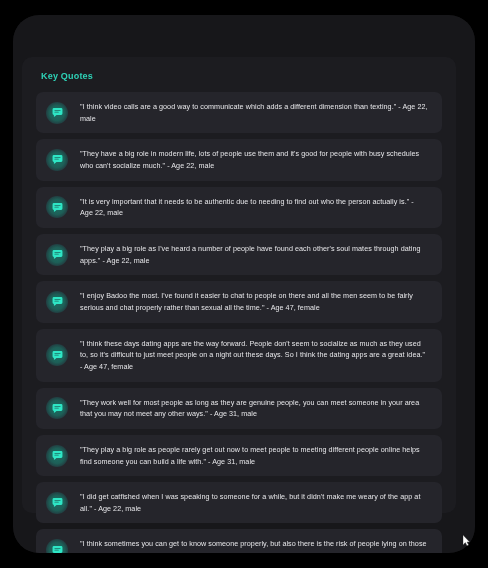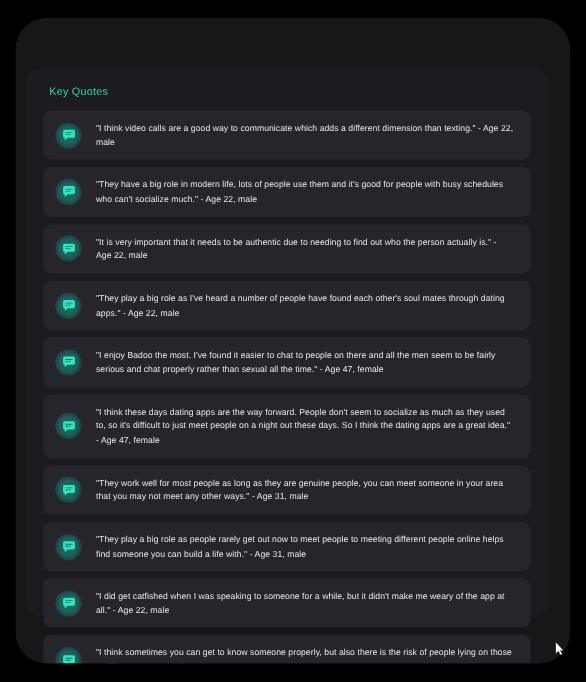--- a/index.html
+++ b/index.html
@@ -41,21 +41,21 @@
     width: 434px;
     height: 456px;
     background: #1c1c20;
     border-radius: 10px;
     padding: 14px 14px 12px 14px;
   }
 
   #panel-title {
     color: #2ed3b7;
     font-size: 9px;
-    font-weight: normal;
+    font-weight: bold;
     letter-spacing: 0.2px;
     margin-bottom: 11px;
     padding-left: 5px;
   }
 
   #quote-list {
     display: flex;
     flex-direction: column;
     gap: 6px;
   }

